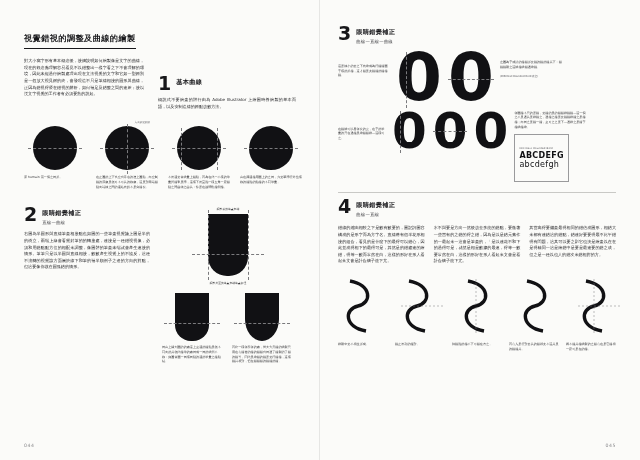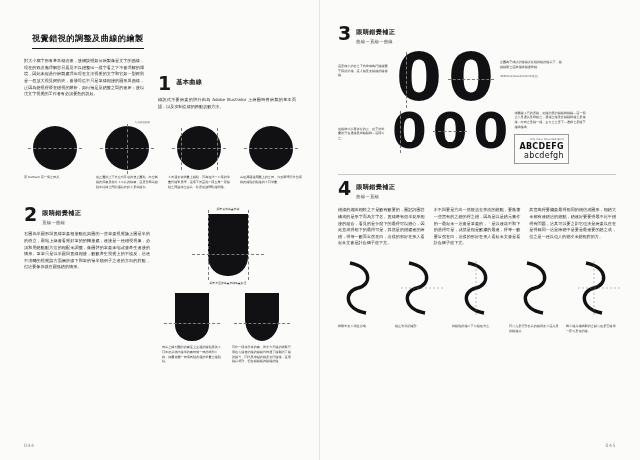--- a/index.html
+++ b/index.html
@@ -25,21 +25,21 @@
   .page.right{padding:26px 24px 26px 18px;}
   .gutter{
     position:absolute;left:319px;top:0;width:2px;height:460px;
     background:linear-gradient(to right,rgba(0,0,0,0.10),rgba(0,0,0,0.03));
   }
   
   .h-title{
     font-size:8.2px;font-weight:bold;color:#17171a;
     letter-spacing:0.4px;
     border-bottom:1px solid #17171a;
-    padding-bottom:4px;margin:0 0 9px 8px;
+    padding-bottom:4px;margin:0 0 9px 0;
     display:inline-block;
   }
   .body-col{
     font-size:4.1px;line-height:1.62;color:#2b2b2e;
     text-align:justify;
   }
   .num{
     font-size:19px;font-weight:bold;color:#17171a;
     line-height:0.8;
   }
@@ -65,21 +65,21 @@
   }
   .vdash{
     position:absolute;border-left:0.6px dashed #7a7a7d;
   }
   .fig-cell{position:relative;}
   .zero{
     font-family:"DejaVu Sans","Liberation Sans",sans-serif;
     font-weight:bold;color:#111114;line-height:0.8;
   }
   .abc-box{
-    border:0.6px solid #9a9a9c;padding:3px 4px;text-align:right;
+    border:0.6px solid #9a9a9c;padding:12px 4px;text-align:left;
     display:inline-block;
   }
   .abc-lbl{font-size:2.5px;color:#55555a;margin-bottom:1px;letter-spacing:0.2px;}
   .abc-1{font-size:8px;font-weight:bold;color:#111114;letter-spacing:0.3px;}
   .abc-2{font-size:8px;color:#111114;letter-spacing:0.3px;font-style:normal;}
   .notetxt{font-size:2.8px;line-height:1.45;color:#3a3a3d;}
   .tiny{font-size:2.6px;color:#55555a;}
 </style>
 </head>
 <body>

